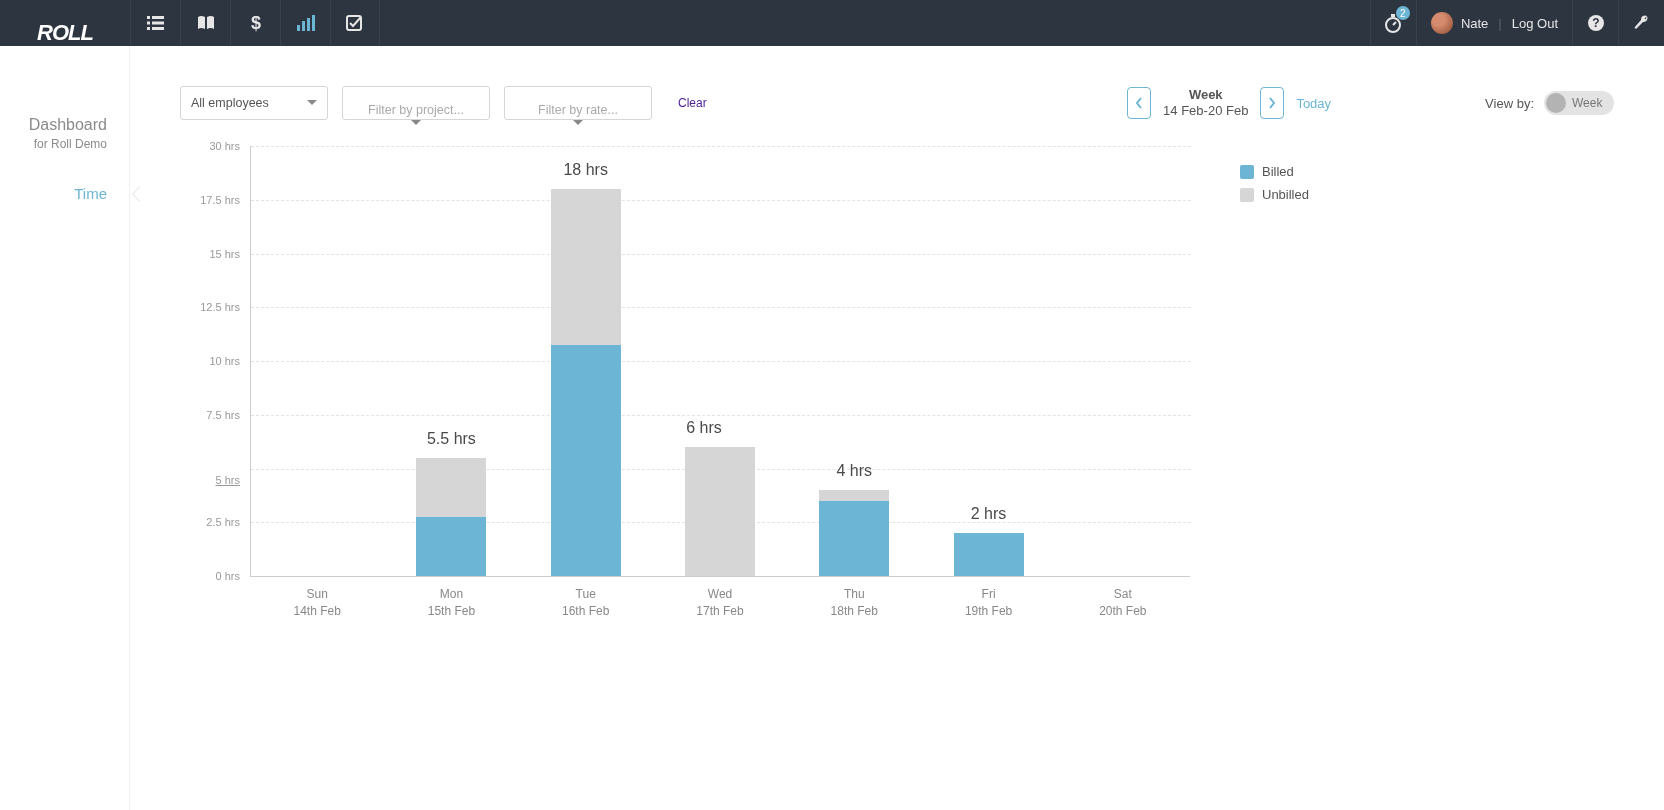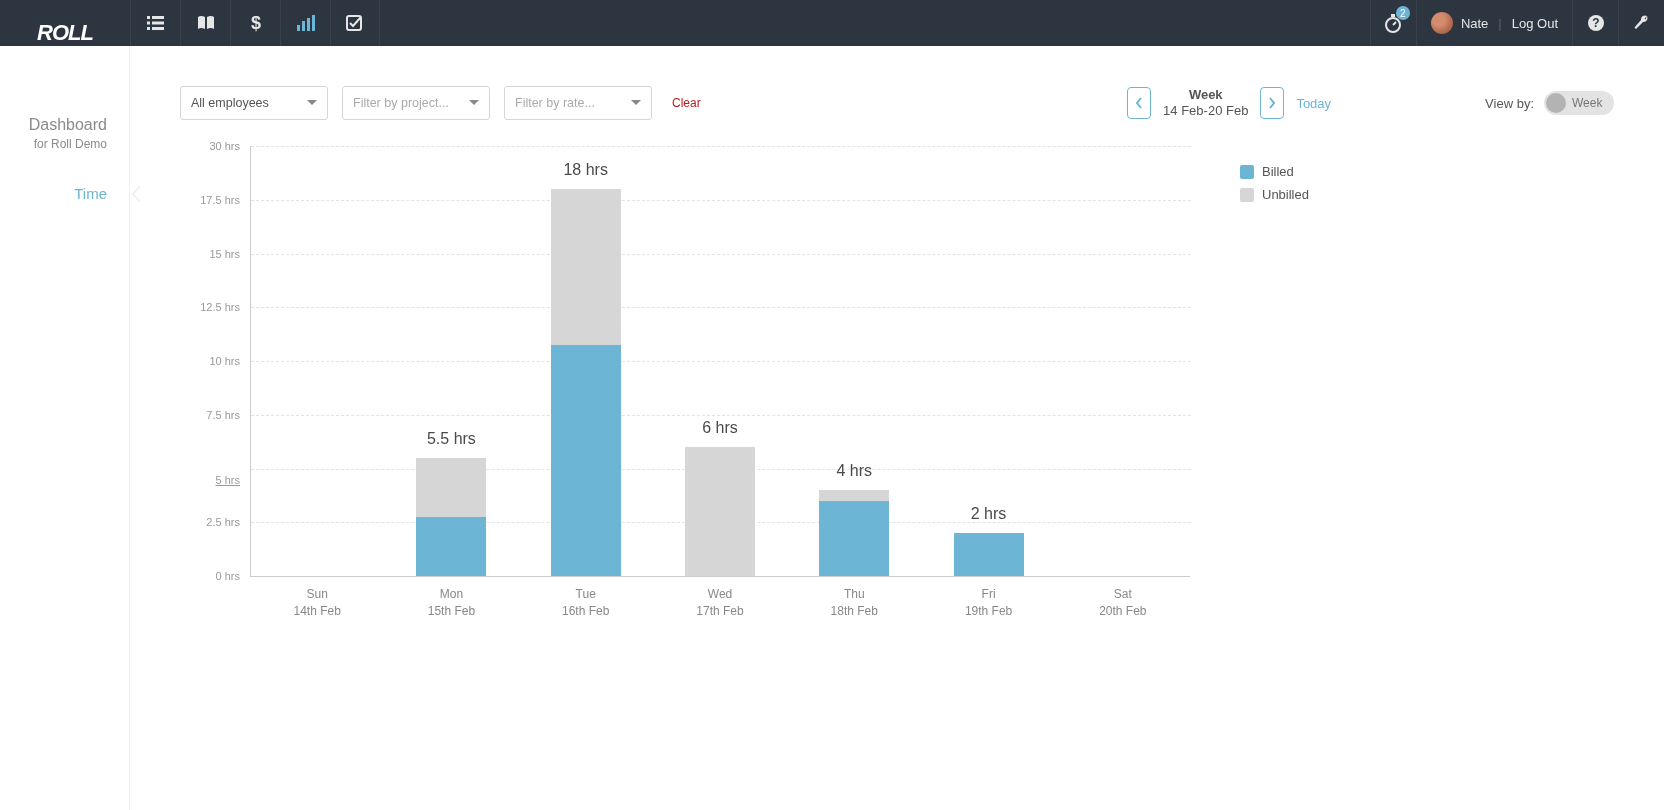--- a/index.html
+++ b/index.html
@@ -29,23 +29,23 @@
 .sb-link-active { margin-top:34px; font-size:15px; color:#6cb5d4; padding-right:22px; position:relative; }
 .sb-link-active:after { content:""; position:absolute; right:-12px; top:50%; transform:translateY(-50%); border:8px solid transparent; border-right-color:#fff; filter:drop-shadow(-1px 0 0 #ddd); }
 
 
 .main { position:absolute; left:130px; top:46px; width:1534px; padding:40px 50px 0 50px; }
 .page-title { font-size:22px; font-weight:700; color:#4a4a4a; margin-bottom:34px; }
 
 
 .filterbar { display:flex; align-items:center; gap:14px; margin-bottom:26px; }
 .dd { width:148px; height:30px; border:1px solid #d6d6d6; border-radius:3px; display:flex; align-items:center; justify-content:space-between; padding:16px 10px; font-size:12.5px; color:#555; cursor:pointer; background:#fff; }
-.dd.placeholder { color:#aaa; }
+.dd.placeholder { color:#aaa;flex-direction:column; }
 .caret { width:0; height:0; border:5px solid transparent; border-top-color:#888; margin-top:3px; }
-.clear-link { font-size:12px; color:#b91c1c; cursor:pointer; margin-left:6px; }
+.clear-link { font-size:12px; color:#4c1d95; cursor:pointer; margin-left:12px; }
 .date-nav { margin-left:auto; display:flex; align-items:center; gap:12px; }
 .nav-btn { width:24px; height:32px; border:1px solid #6cb5d4; border-radius:4px; display:flex; align-items:center; justify-content:center; cursor:pointer; }
 .nav-btn svg { stroke:#6cb5d4; fill:none; stroke-width:2; }
 .week-block { text-align:center; font-size:13px; line-height:1.25; color:#555; }
 .week-block .l1 { font-weight:700; }
 .today-link { font-size:13px; color:#6cb5d4; cursor:pointer; }
 .viewby { margin-left:140px; display:flex; align-items:center; gap:10px; font-size:13px; color:#555; }
 .toggle { width:70px; height:24px; border-radius:12px; background:#e3e3e3; display:flex; align-items:center; padding:2px; cursor:pointer; }
 .toggle .knob { width:20px; height:20px; border-radius:50%; background:#b3b3b3; }
 .toggle .label { font-size:12px; color:#777; margin-left:6px; }
@@ -222,21 +222,21 @@
         </div>
       <div class="baseline"></div>
       <div class="bars" id="bars">
           <div class="bar-billed" style="left: 166.429px; height: 59.125px;"></div>
           <div class="bar-unbilled" style="left: 166.429px; bottom: 59.125px; height: 59.125px;"></div>
           <div class="bar-label" style="left: 131.429px; bottom: 128.25px;">5.5 hrs</div>
           <div class="bar-billed" style="left: 300.714px; height: 231.125px;"></div>
           <div class="bar-unbilled" style="left: 300.714px; bottom: 231.125px; height: 155.875px;"></div>
           <div class="bar-label" style="left: 265.714px; bottom: 397px;">18 hrs</div>
           <div class="bar-unbilled" style="left: 435px; bottom: 0px; height: 129px;"></div>
-          <div class="bar-label" style="left: 400px; bottom: 139px;">6 hrs</div>
+          <div class="bar-label" style="left: 384px; bottom: 139px;">6 hrs</div>
           <div class="bar-billed" style="left: 569.286px; height: 75.25px;"></div>
           <div class="bar-unbilled" style="left: 569.286px; bottom: 75.25px; height: 10.75px;"></div>
           <div class="bar-label" style="left: 534.286px; bottom: 96px;">4 hrs</div>
           <div class="bar-billed" style="left: 703.571px; height: 43px;"></div>
           <div class="bar-label" style="left: 668.571px; bottom: 53px;">2 hrs</div>
         </div>
       <div class="xaxis" id="xaxis">
           <div class="xtick" style="left: -2.85714px;">Sun<br>14th Feb</div>
           <div class="xtick" style="left: 131.429px;">Mon<br>15th Feb</div>
           <div class="xtick" style="left: 265.714px;">Tue<br>16th Feb</div>

